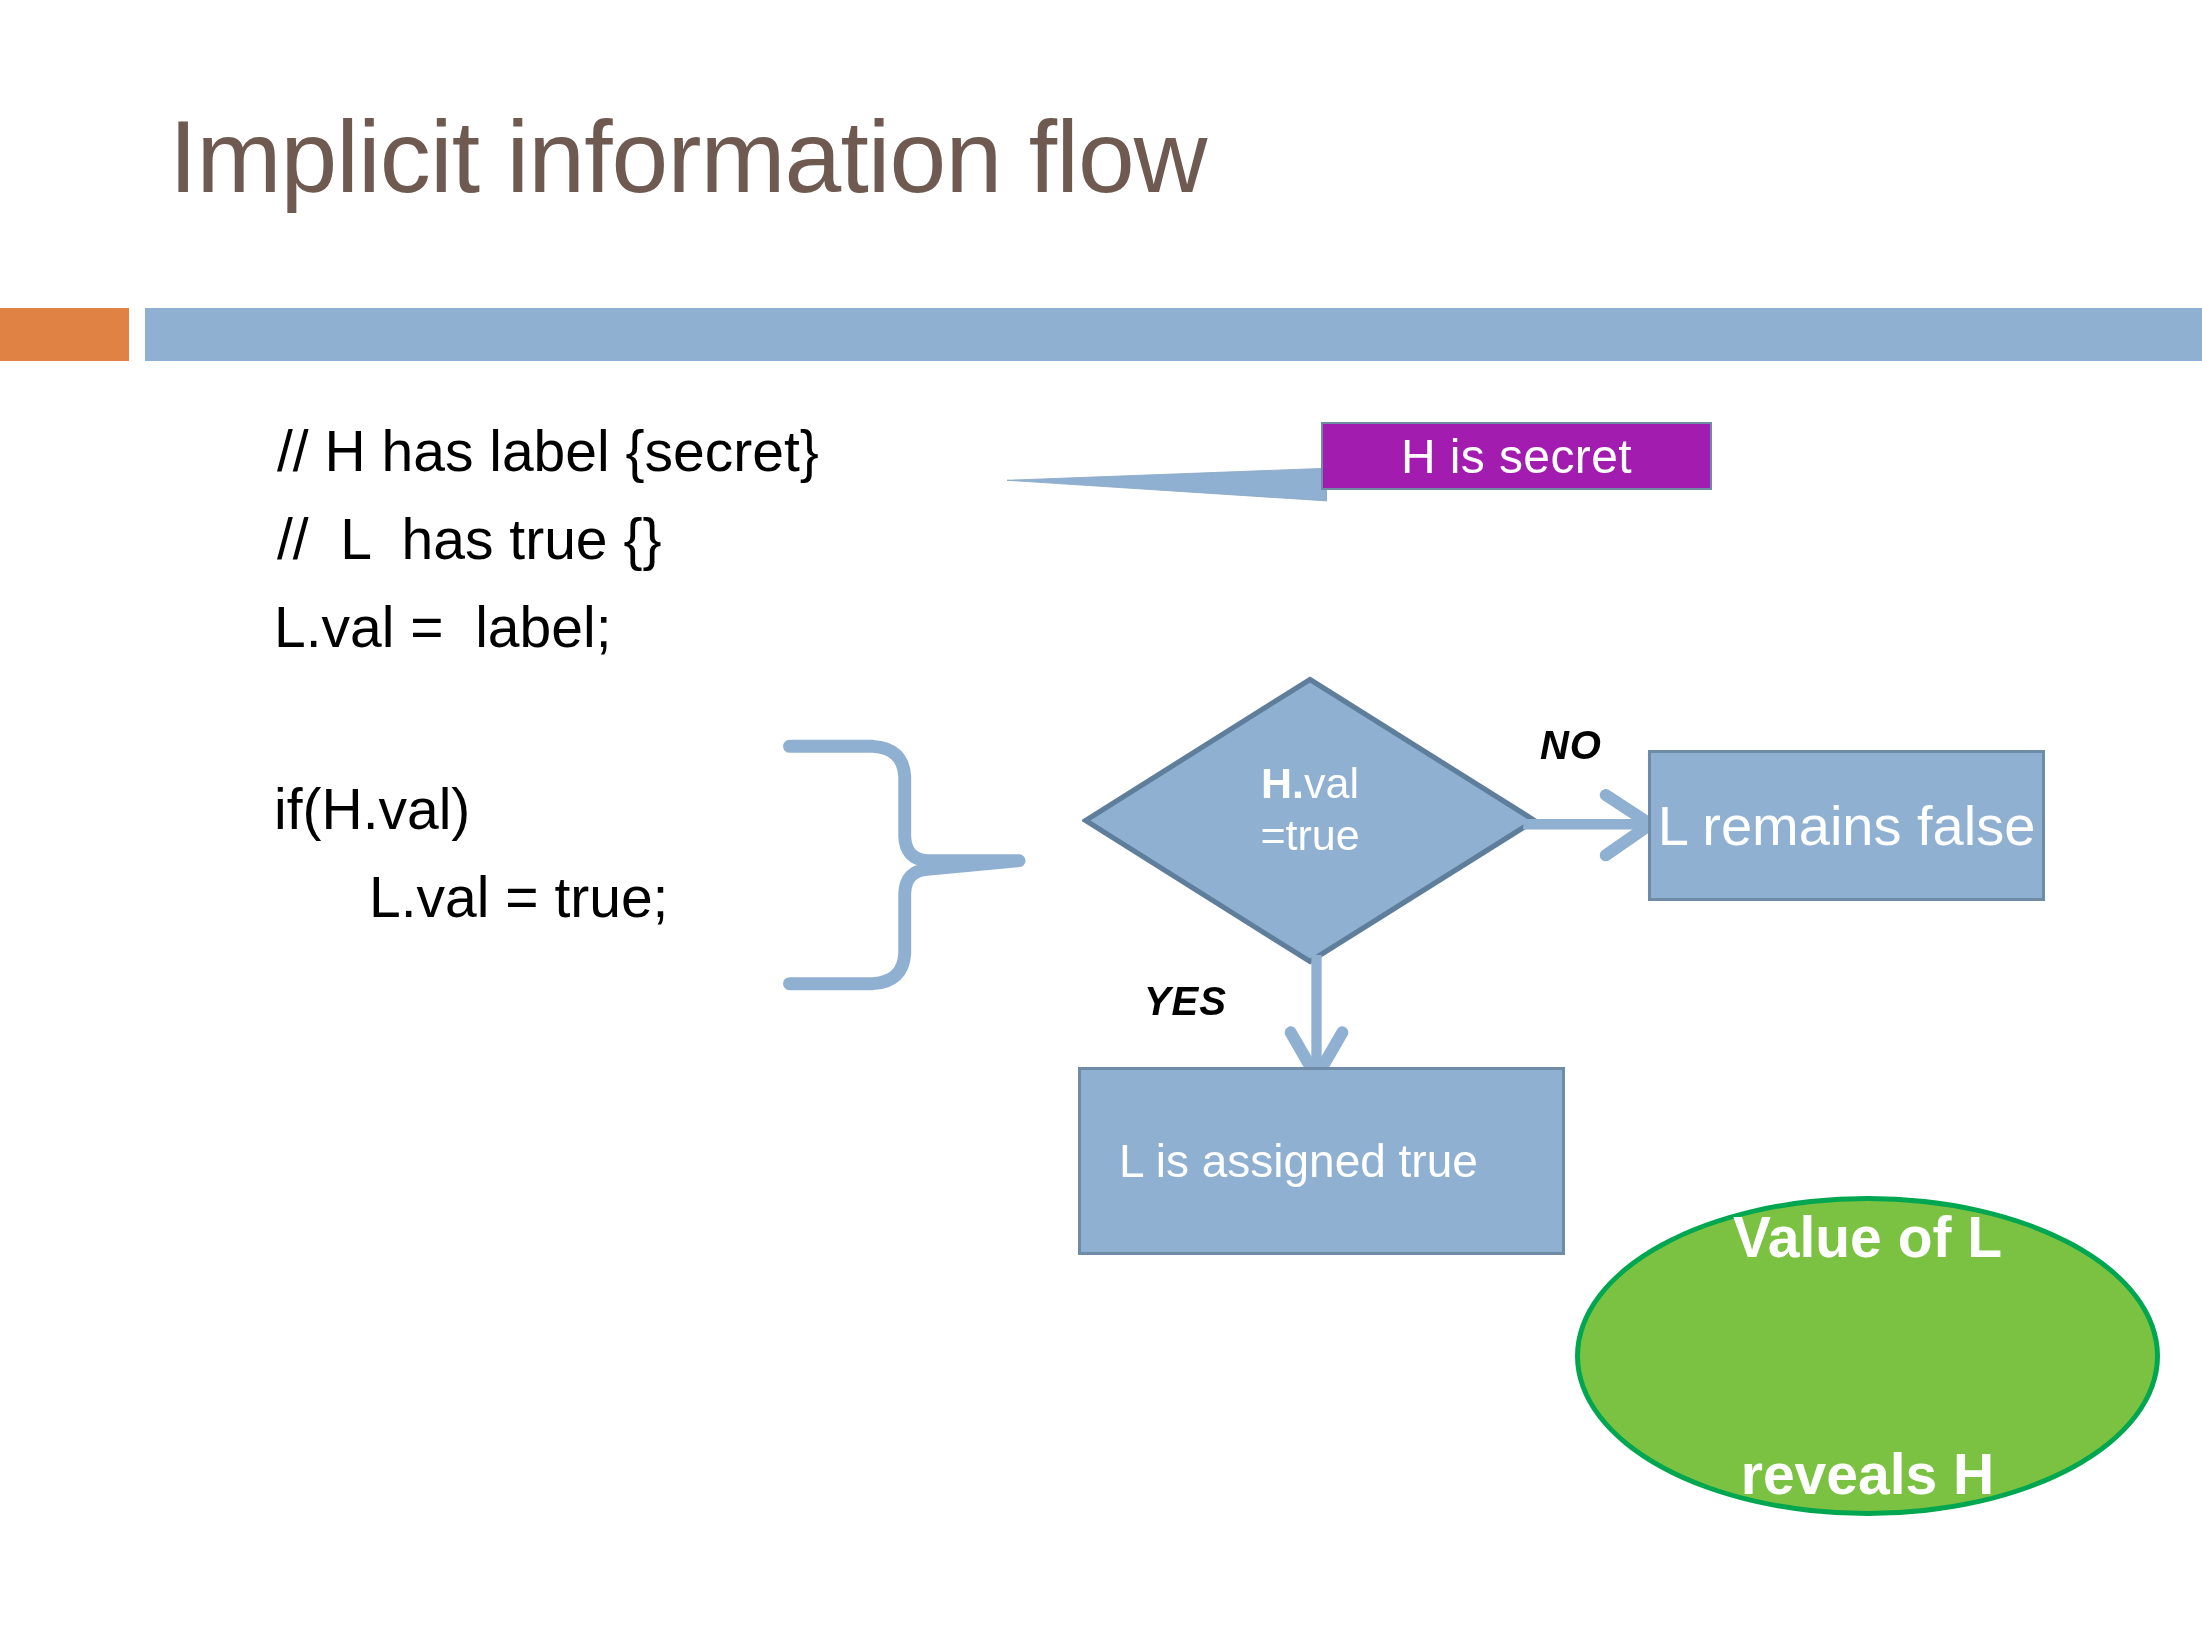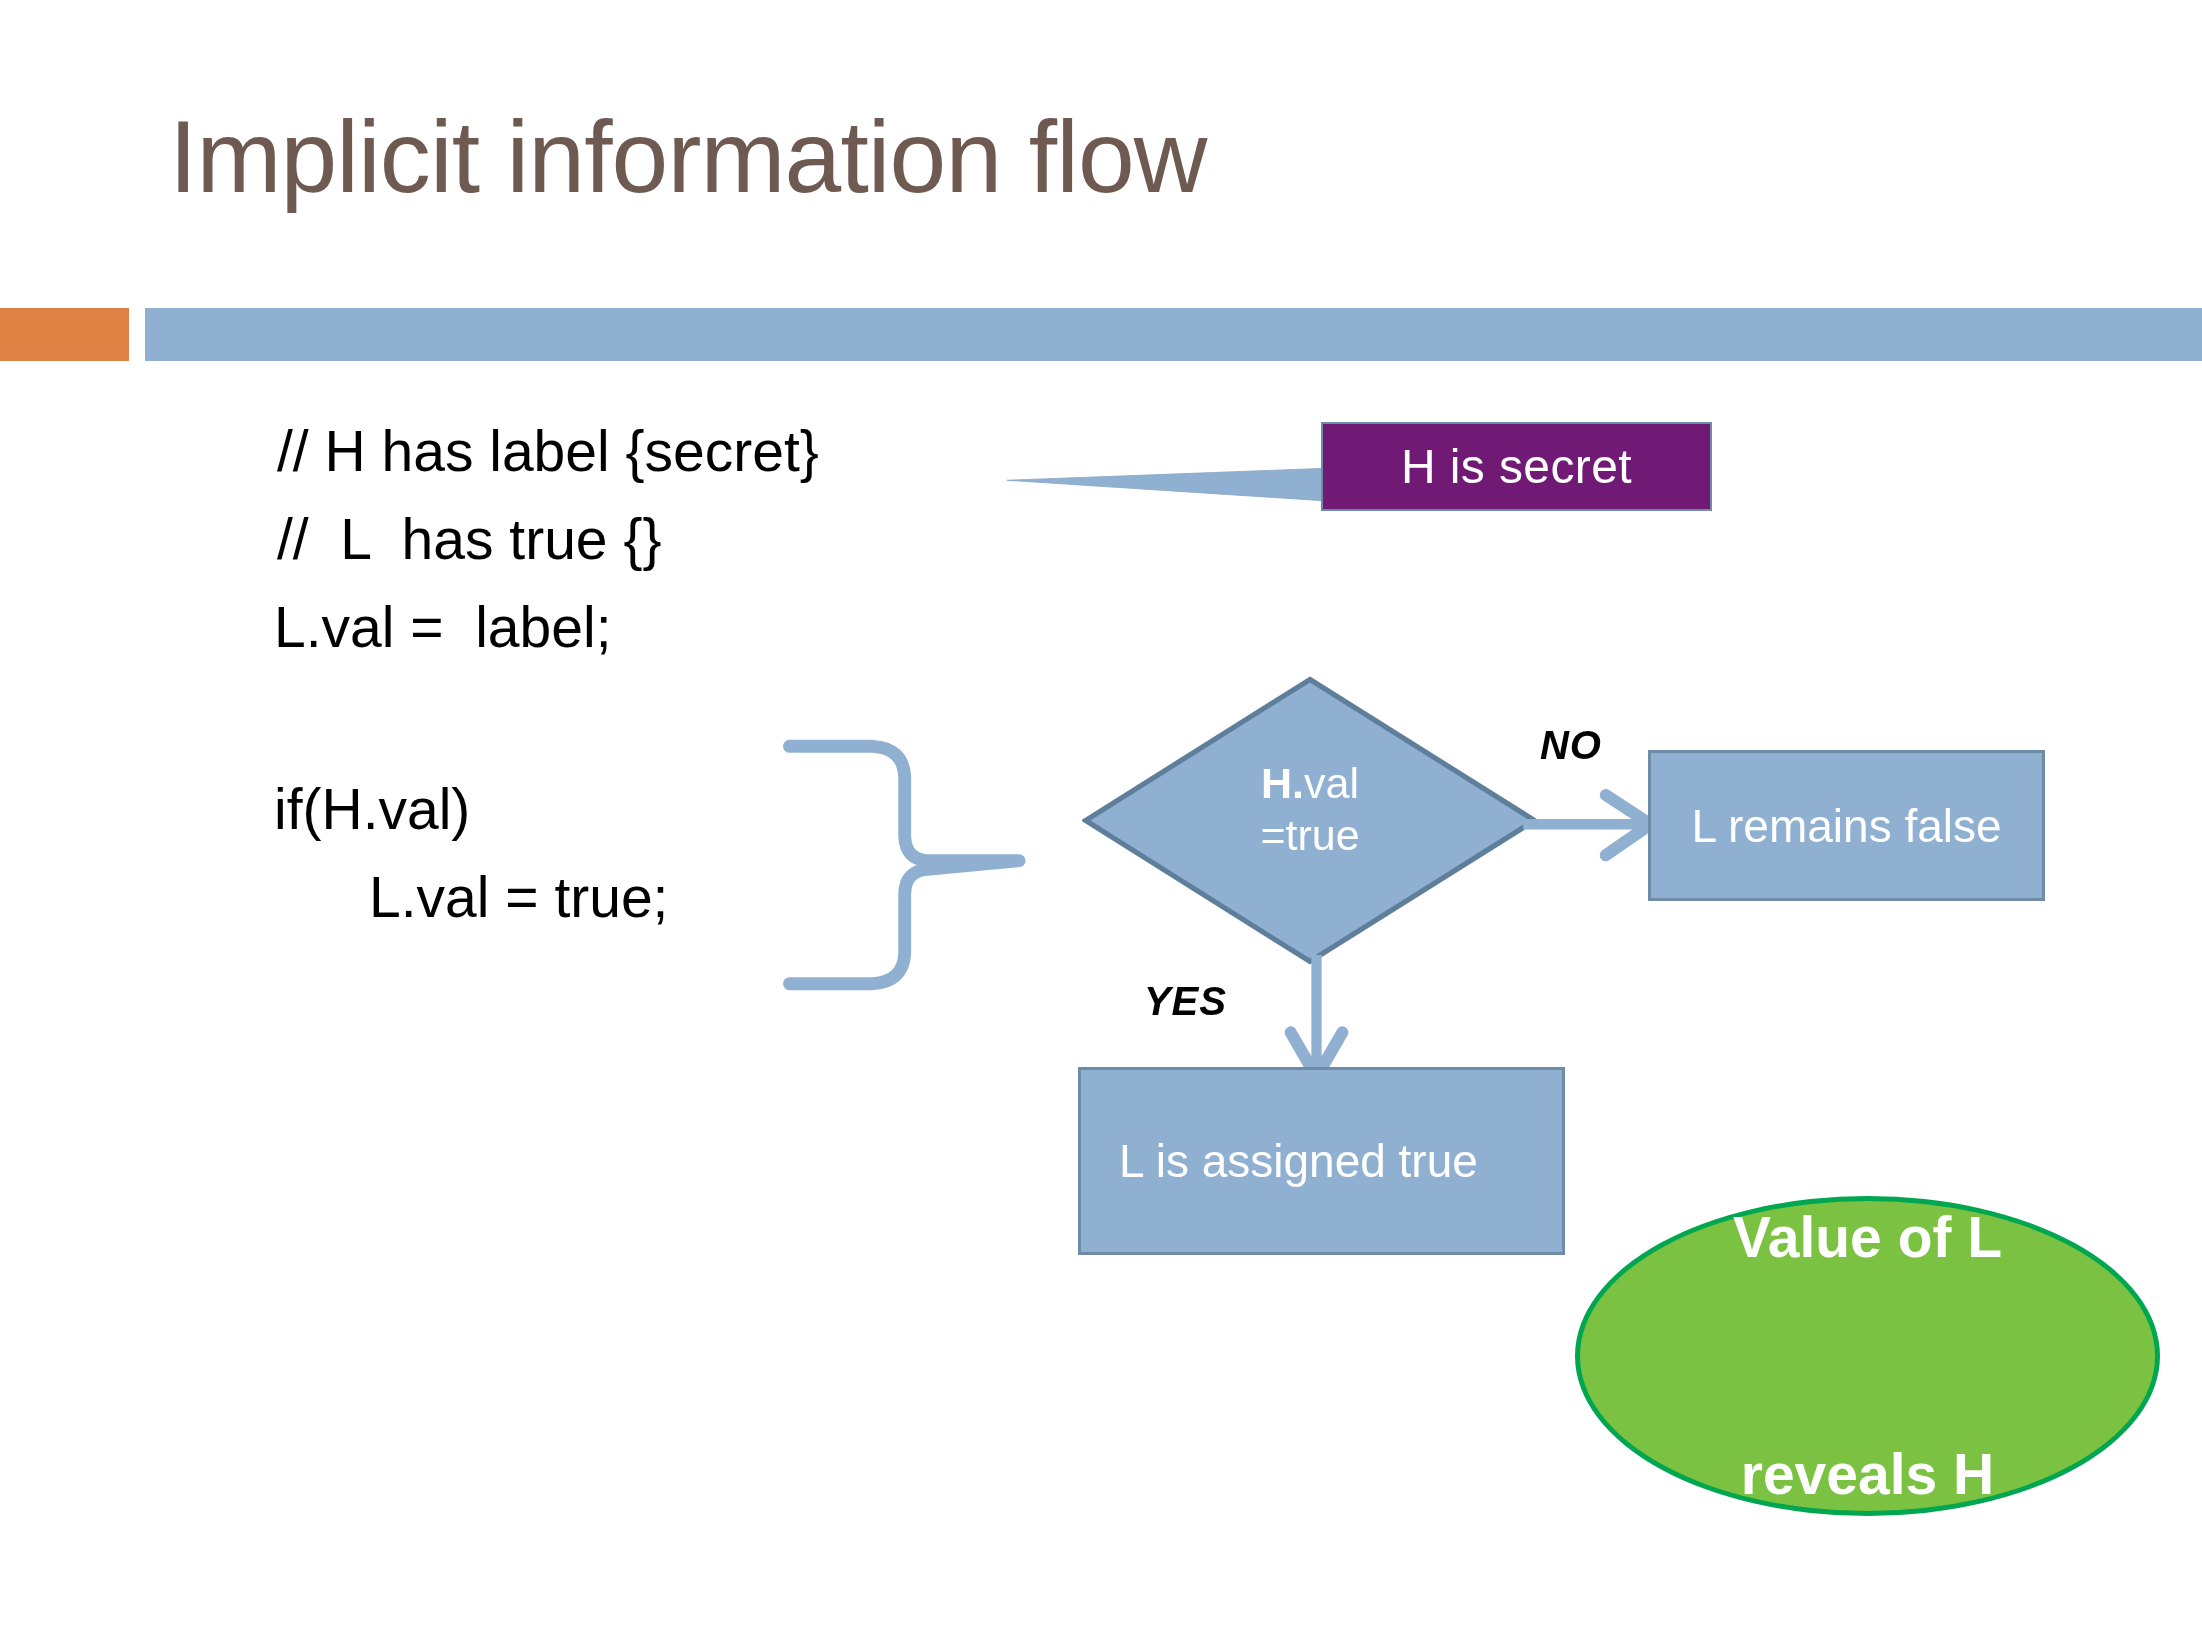--- a/index.html
+++ b/index.html
@@ -76,22 +76,22 @@
     width: 258px;
     height: 284px;
   }
 
   
   #callout-h-secret {
     position: absolute;
     left: 1321px;
     top: 422px;
     width: 391px;
-    height: 89px;
-    background: #701a75;
+    height: 68px;
+    background: #a21caf;
     border: 2.6px solid #6E8BA8;
     box-sizing: border-box;
     display: flex;
     align-items: center;
     justify-content: center;
     color: #ffffff;
     font-family: "Liberation Sans", sans-serif;
     font-size: 48px;
     font-weight: 400;
     letter-spacing: 0.4px;
@@ -137,21 +137,21 @@
     color: #ffffff;
     font-family: "Liberation Sans", sans-serif;
     font-weight: 400;
   }
   #box-l-remains-false {
     left: 1648px;
     top: 750px;
     width: 397px;
     height: 151px;
     justify-content: center;
-    font-size: 46px;
+    font-size: 56px;
   }
   #box-l-assigned-true {
     left: 1078px;
     top: 1067px;
     width: 487px;
     height: 188px;
     justify-content: flex-start;
     padding-left: 38px;
     font-size: 46px;
   }

